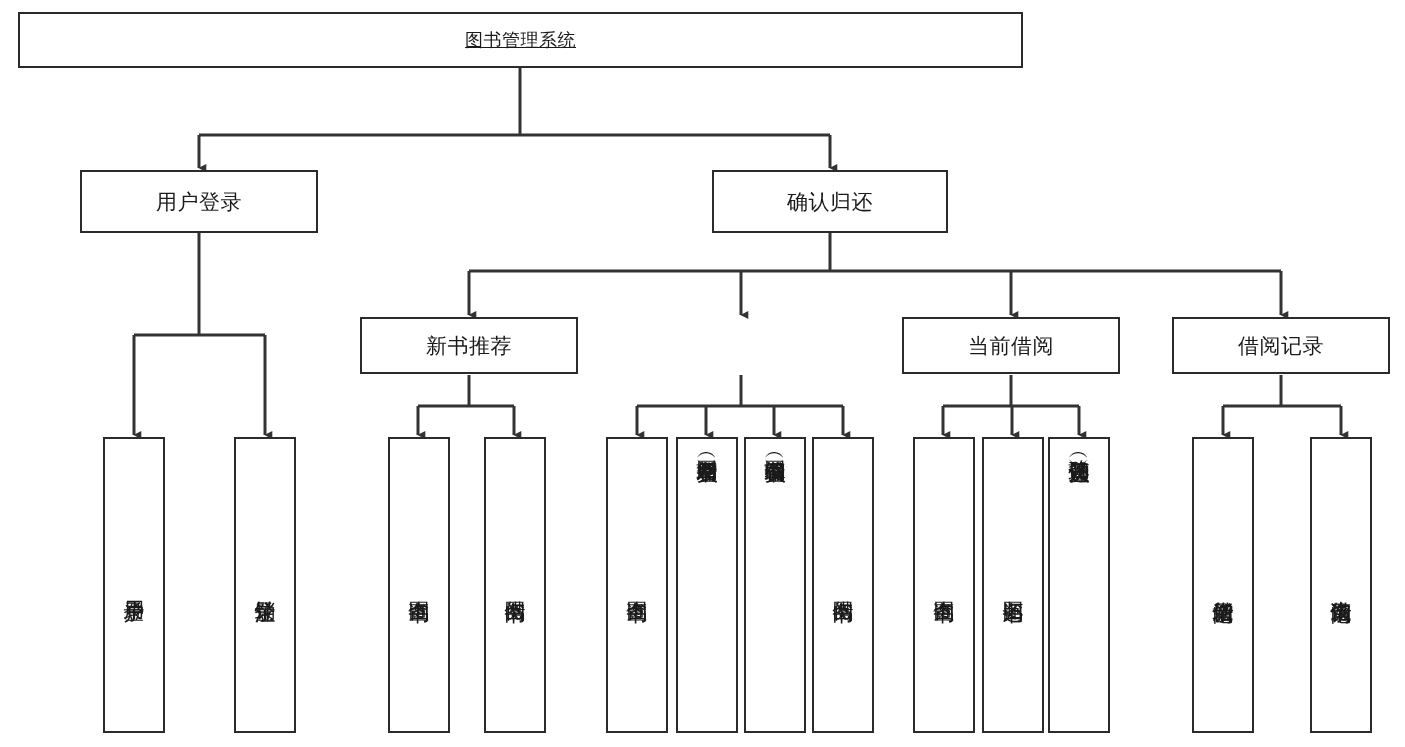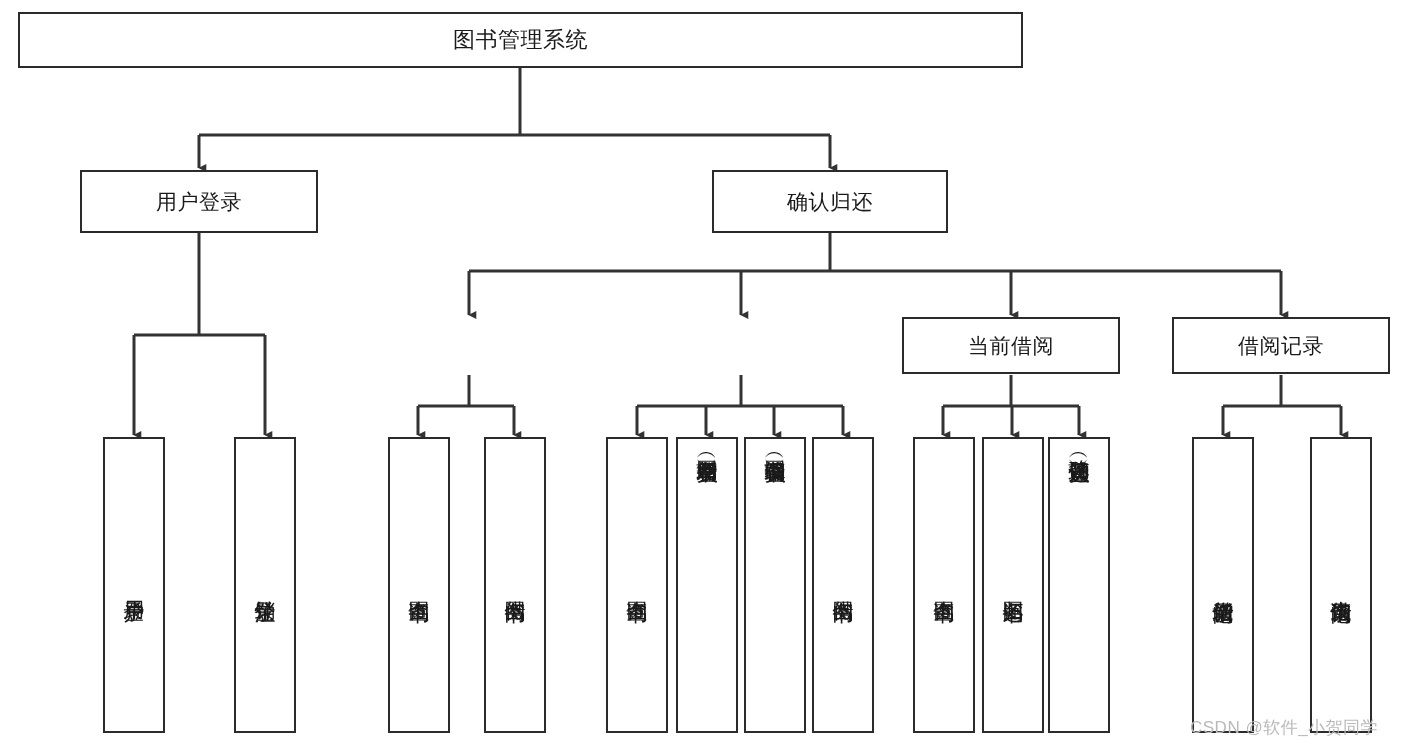--- a/index.html
+++ b/index.html
@@ -31,21 +31,22 @@
     box-sizing: border-box;
     border: 2px solid #2b2b2b;
     background: #ffffff;
     display: flex;
     align-items: center;
     justify-content: center;
     color: #1a1a1a;
     letter-spacing: 0.5px;
   }
   .node.root {
-    font-size: 22px;
+    font-size: 18px;
+    text-decoration: underline;
   }
   .node.level2 {
     font-size: 21px;
   }
   .node.level3 {
     font-size: 21px;
   }
   
   .node.leaf {
     font-size: 21px;
@@ -129,20 +130,23 @@
     <span>图书管理系统</span>
   </div>
 
   <div class="node level2" style="left:80px; top:170px; width:238px; height:63px;">
     <span>用户登录</span>
   </div>
   <div class="node level2" style="left:712px; top:170px; width:236px; height:63px;">
     <span>确认归还</span>
   </div>
 
+  <div class="node level3" style="left:360px; top:317px; width:218px; height:57px;">
+    <span>新书推荐</span>
+  </div>
   <div class="node level3" style="left:1172px; top:317px; width:218px; height:57px;">
     <span>借阅记录</span>
   </div>
   <div class="node level3" style="left:902px; top:317px; width:218px; height:57px;">
     <span>当前借阅</span>
   </div>
 
   <div class="node leaf" style="left:103px; top:437px; width:62px; height:296px;">
     <span>用户登录</span>
   </div>
@@ -180,15 +184,14 @@
     <span>确认归还（管理员）</span>
   </div>
 
   <div class="node leaf" style="left:1192px; top:437px; width:62px; height:296px;">
     <span>新增借阅记录</span>
   </div>
   <div class="node leaf" style="left:1310px; top:437px; width:62px; height:296px;">
     <span>查询借阅记录</span>
   </div>
 
-  <div class="watermark" style="left:1190px; top:716px;">CSDN @软件_小贺同学</div>
 
 </div>
 
 </body></html>

